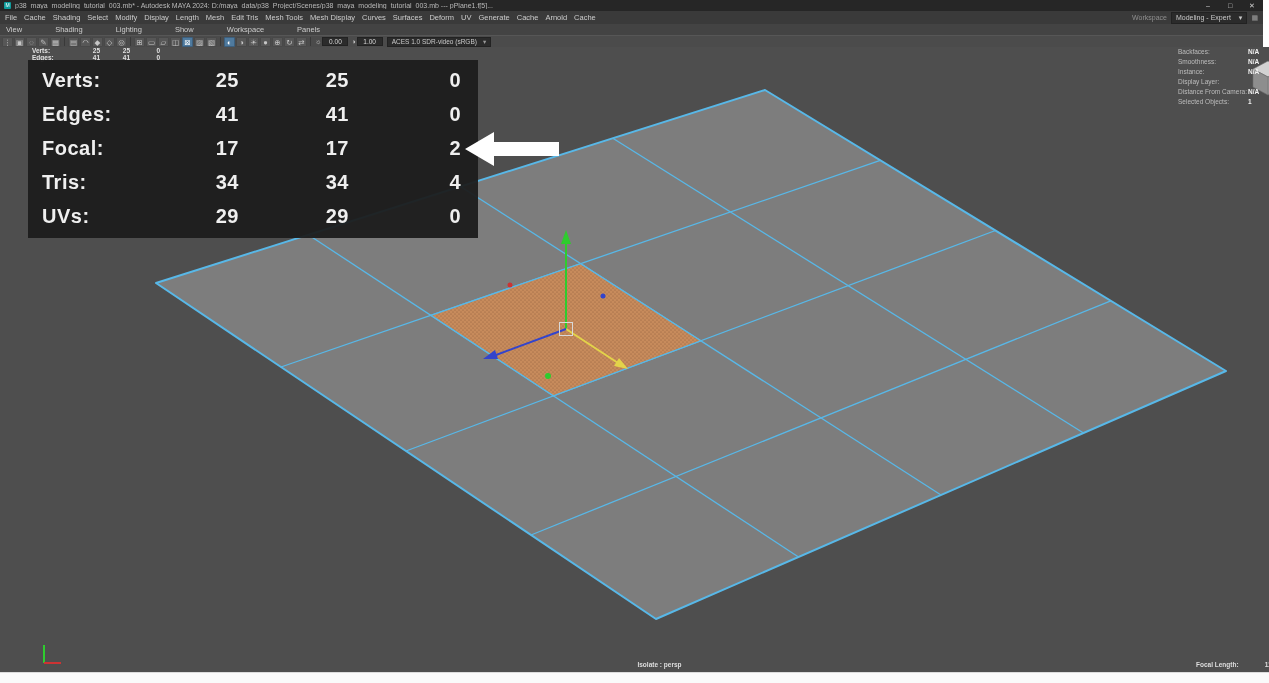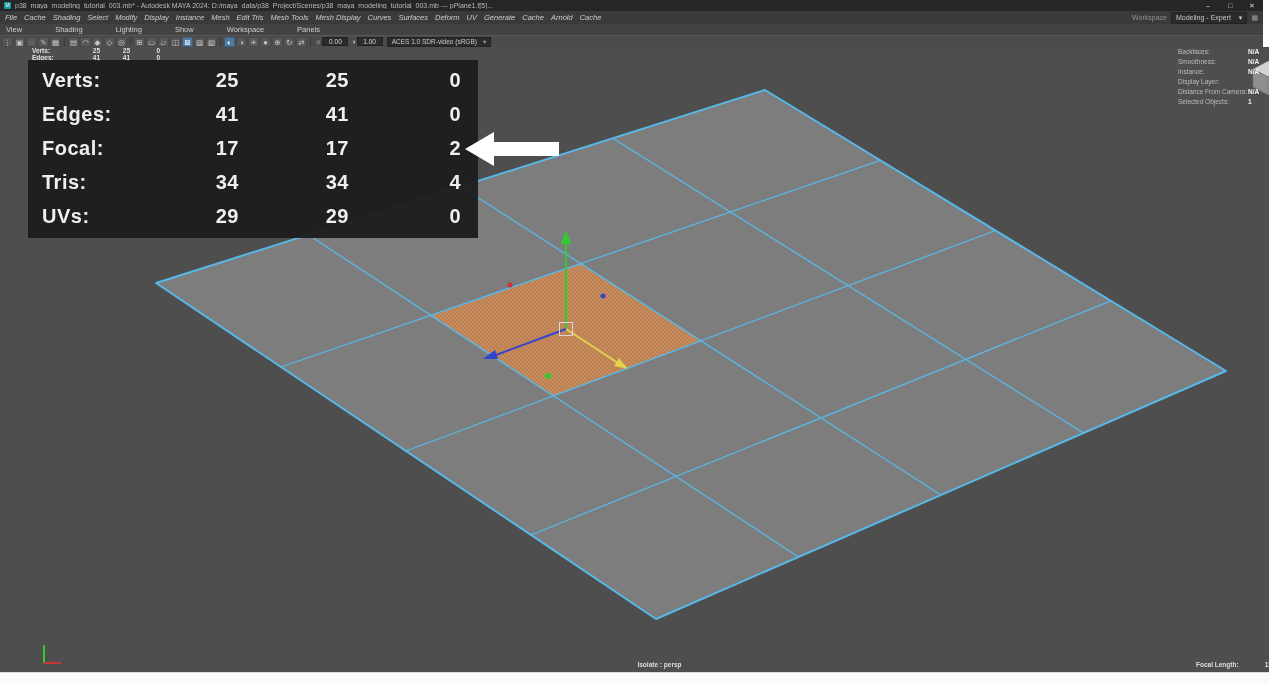--- a/index.html
+++ b/index.html
@@ -12,21 +12,21 @@
     display:flex;align-items:center;color:#b9b9b9;font-size:7px;white-space:nowrap;}
   .app-icon{width:7px;height:7px;background:#0e9b9b;color:#fff;font-size:5px;line-height:7px;
     text-align:center;margin:0 4px;border-radius:1px;flex:0 0 auto;}
   .title-text{flex:1;overflow:hidden;text-overflow:ellipsis;}
   .win-controls{display:flex;flex:0 0 auto;}
   .win-btn{width:22px;text-align:center;font-size:7px;line-height:11px;color:#cfcfcf;cursor:default;}
 
   
   .menubar{position:absolute;left:0;top:11px;width:100%;height:13px;background:#3a3a3a;
     display:flex;align-items:center;font-size:7.5px;color:#cccccc;padding:0 5px;}
-  .menu-items{display:flex;align-items:flex-start;font-style:italic;}
+  .menu-items{display:flex;align-items:flex-start;}
   .menu-item{margin-right:7px;cursor:default;}
   .mb-right{margin-left:auto;display:flex;align-items:center;gap:4px;}
   .ws-label{color:#8f8f8f;font-size:7px;}
   .ws-dd{background:#2b2b2b;border:1px solid #222;color:#c9c9c9;padding:1px 4px;
     display:flex;gap:8px;align-items:center;font-size:7px;}
   .ws-grid{color:#9a9a9a;font-size:7px;}
 
   
   .panelbar{position:absolute;left:0;top:24px;width:100%;height:11px;background:#434343;
     display:flex;align-items:center;font-size:7.5px;color:#cdcdcd;padding:0 6px;gap:26px;}
@@ -93,21 +93,21 @@
   </div>
 
   <div class="menubar">
     <span class="menu-items" id="menu-items">
         <span class="menu-item">File</span>
         <span class="menu-item">Cache</span>
         <span class="menu-item">Shading</span>
         <span class="menu-item">Select</span>
         <span class="menu-item">Modify</span>
         <span class="menu-item">Display</span>
-        <span class="menu-item">Instance</span>
+        <span class="menu-item">Length</span>
         <span class="menu-item">Mesh</span>
         <span class="menu-item">Edit Tris</span>
         <span class="menu-item">Mesh Tools</span>
         <span class="menu-item">Mesh Display</span>
         <span class="menu-item">Curves</span>
         <span class="menu-item">Surfaces</span>
         <span class="menu-item">Deform</span>
         <span class="menu-item">UV</span>
         <span class="menu-item">Generate</span>
         <span class="menu-item">Cache</span>

